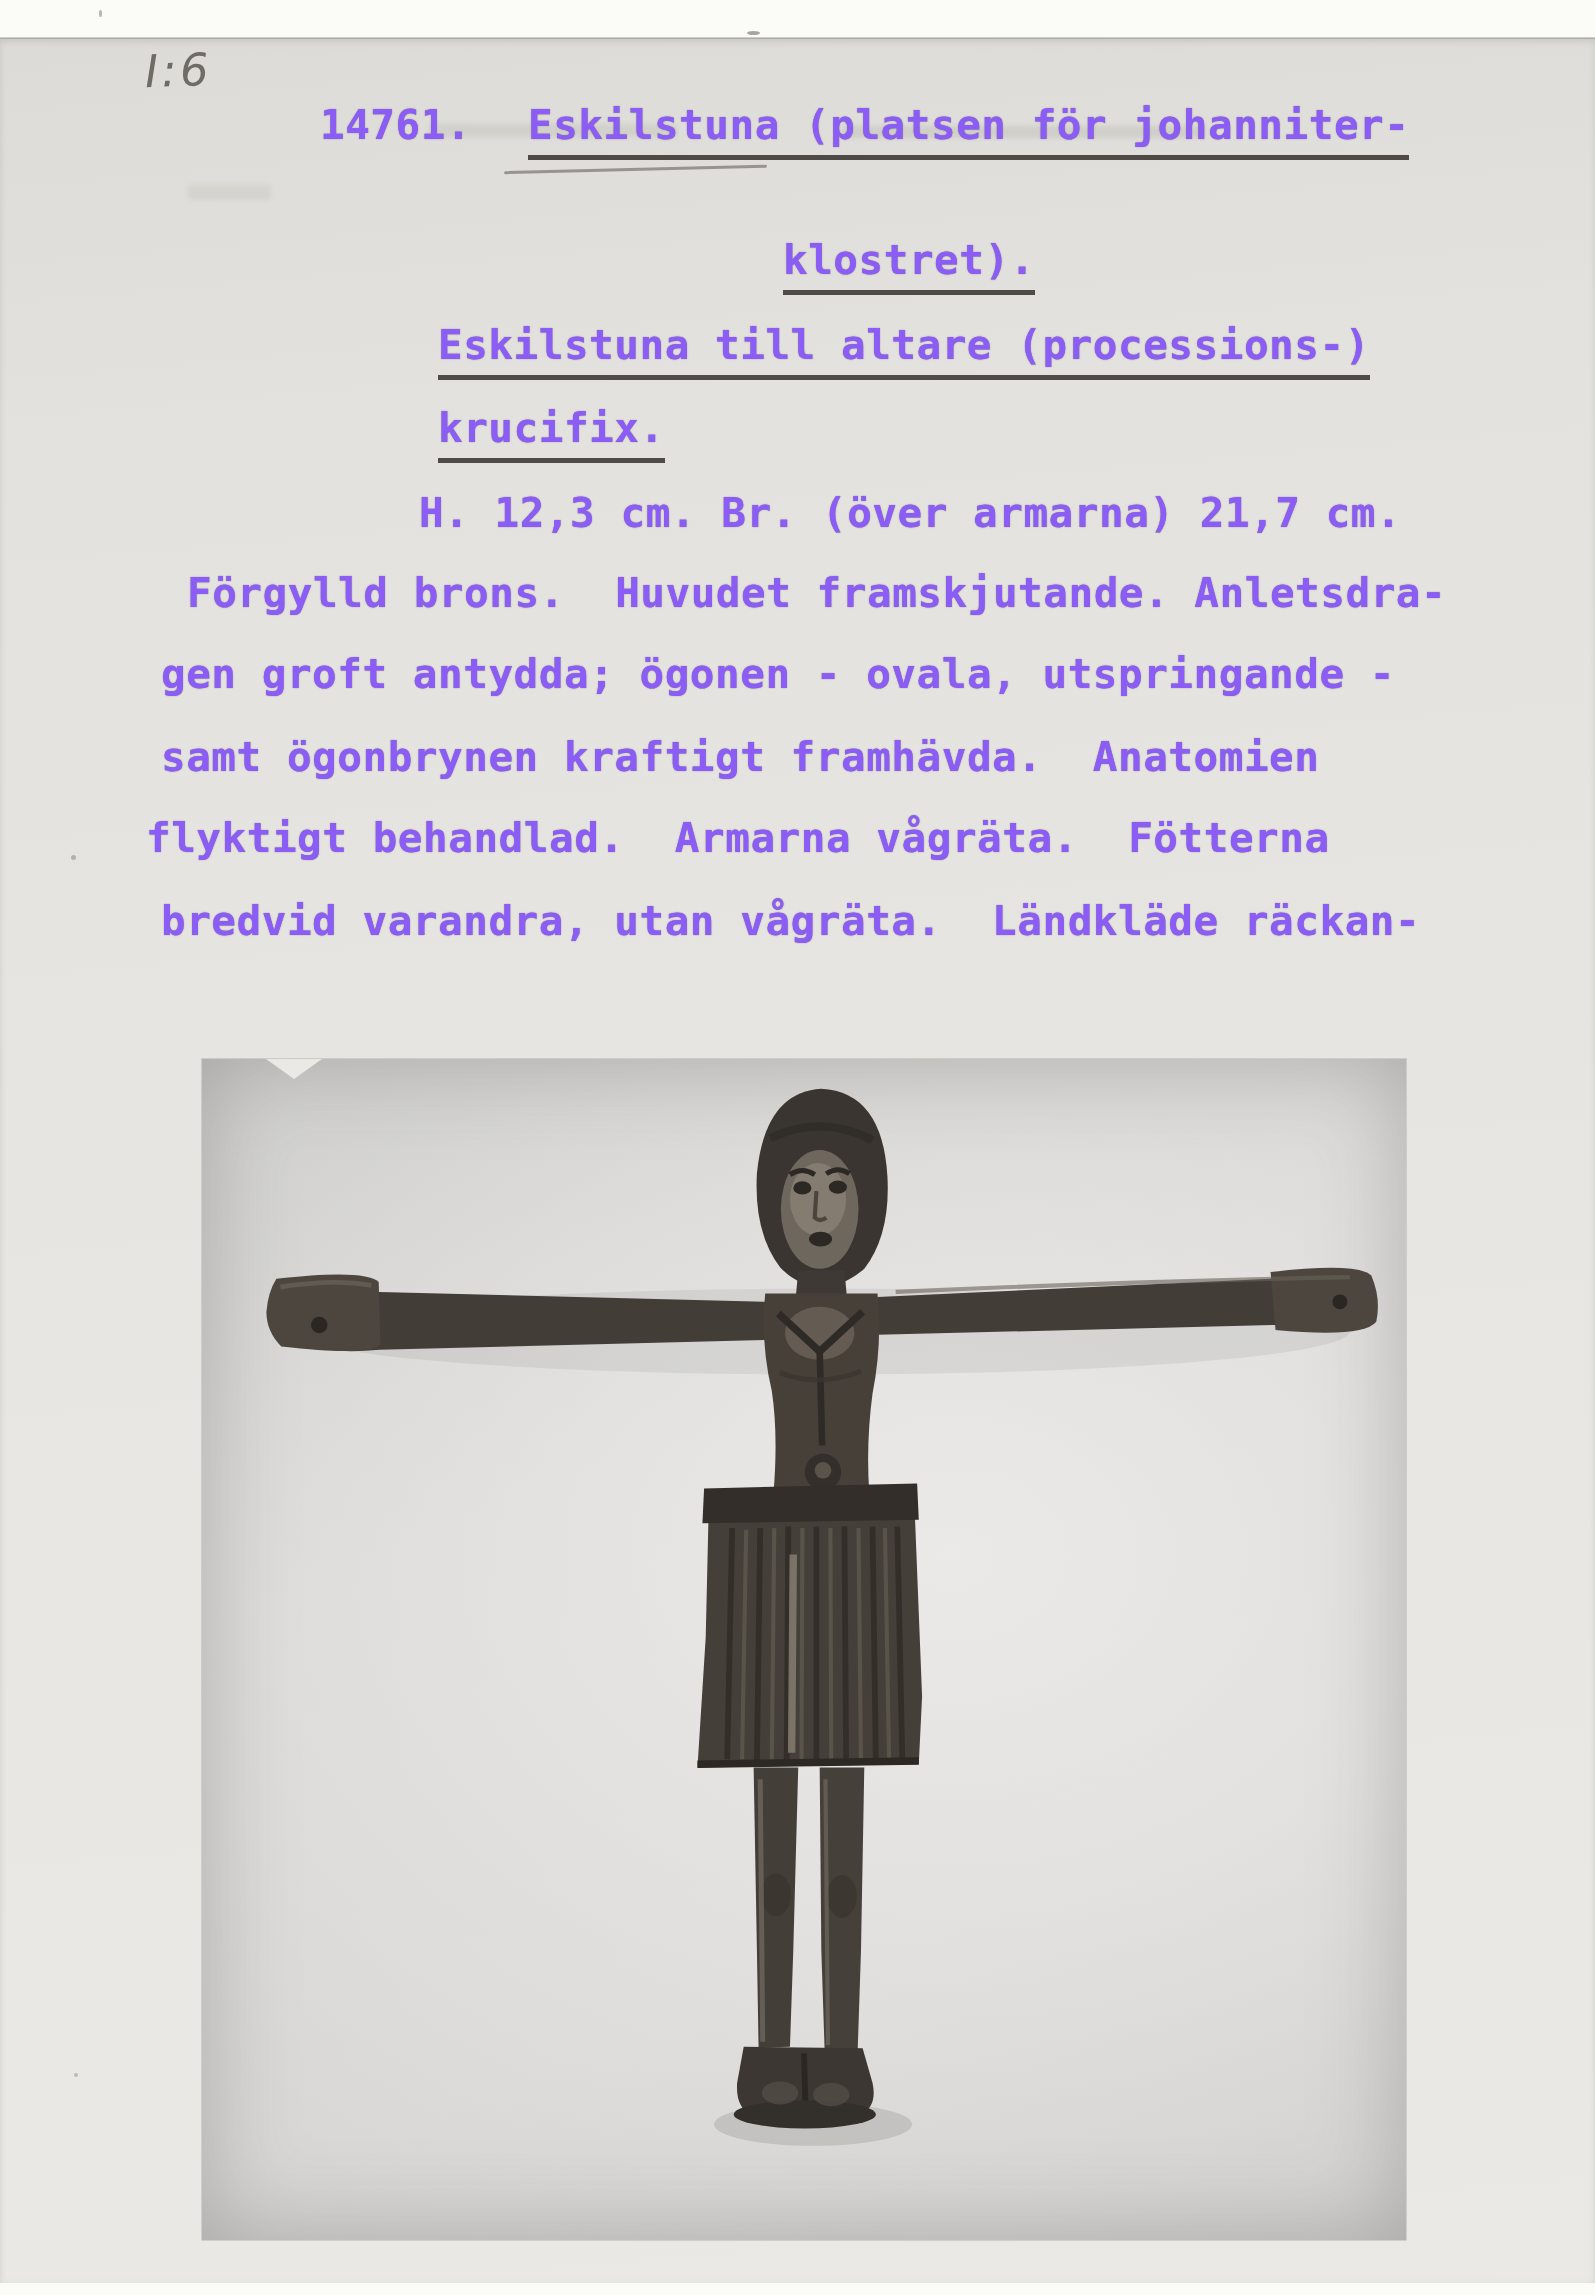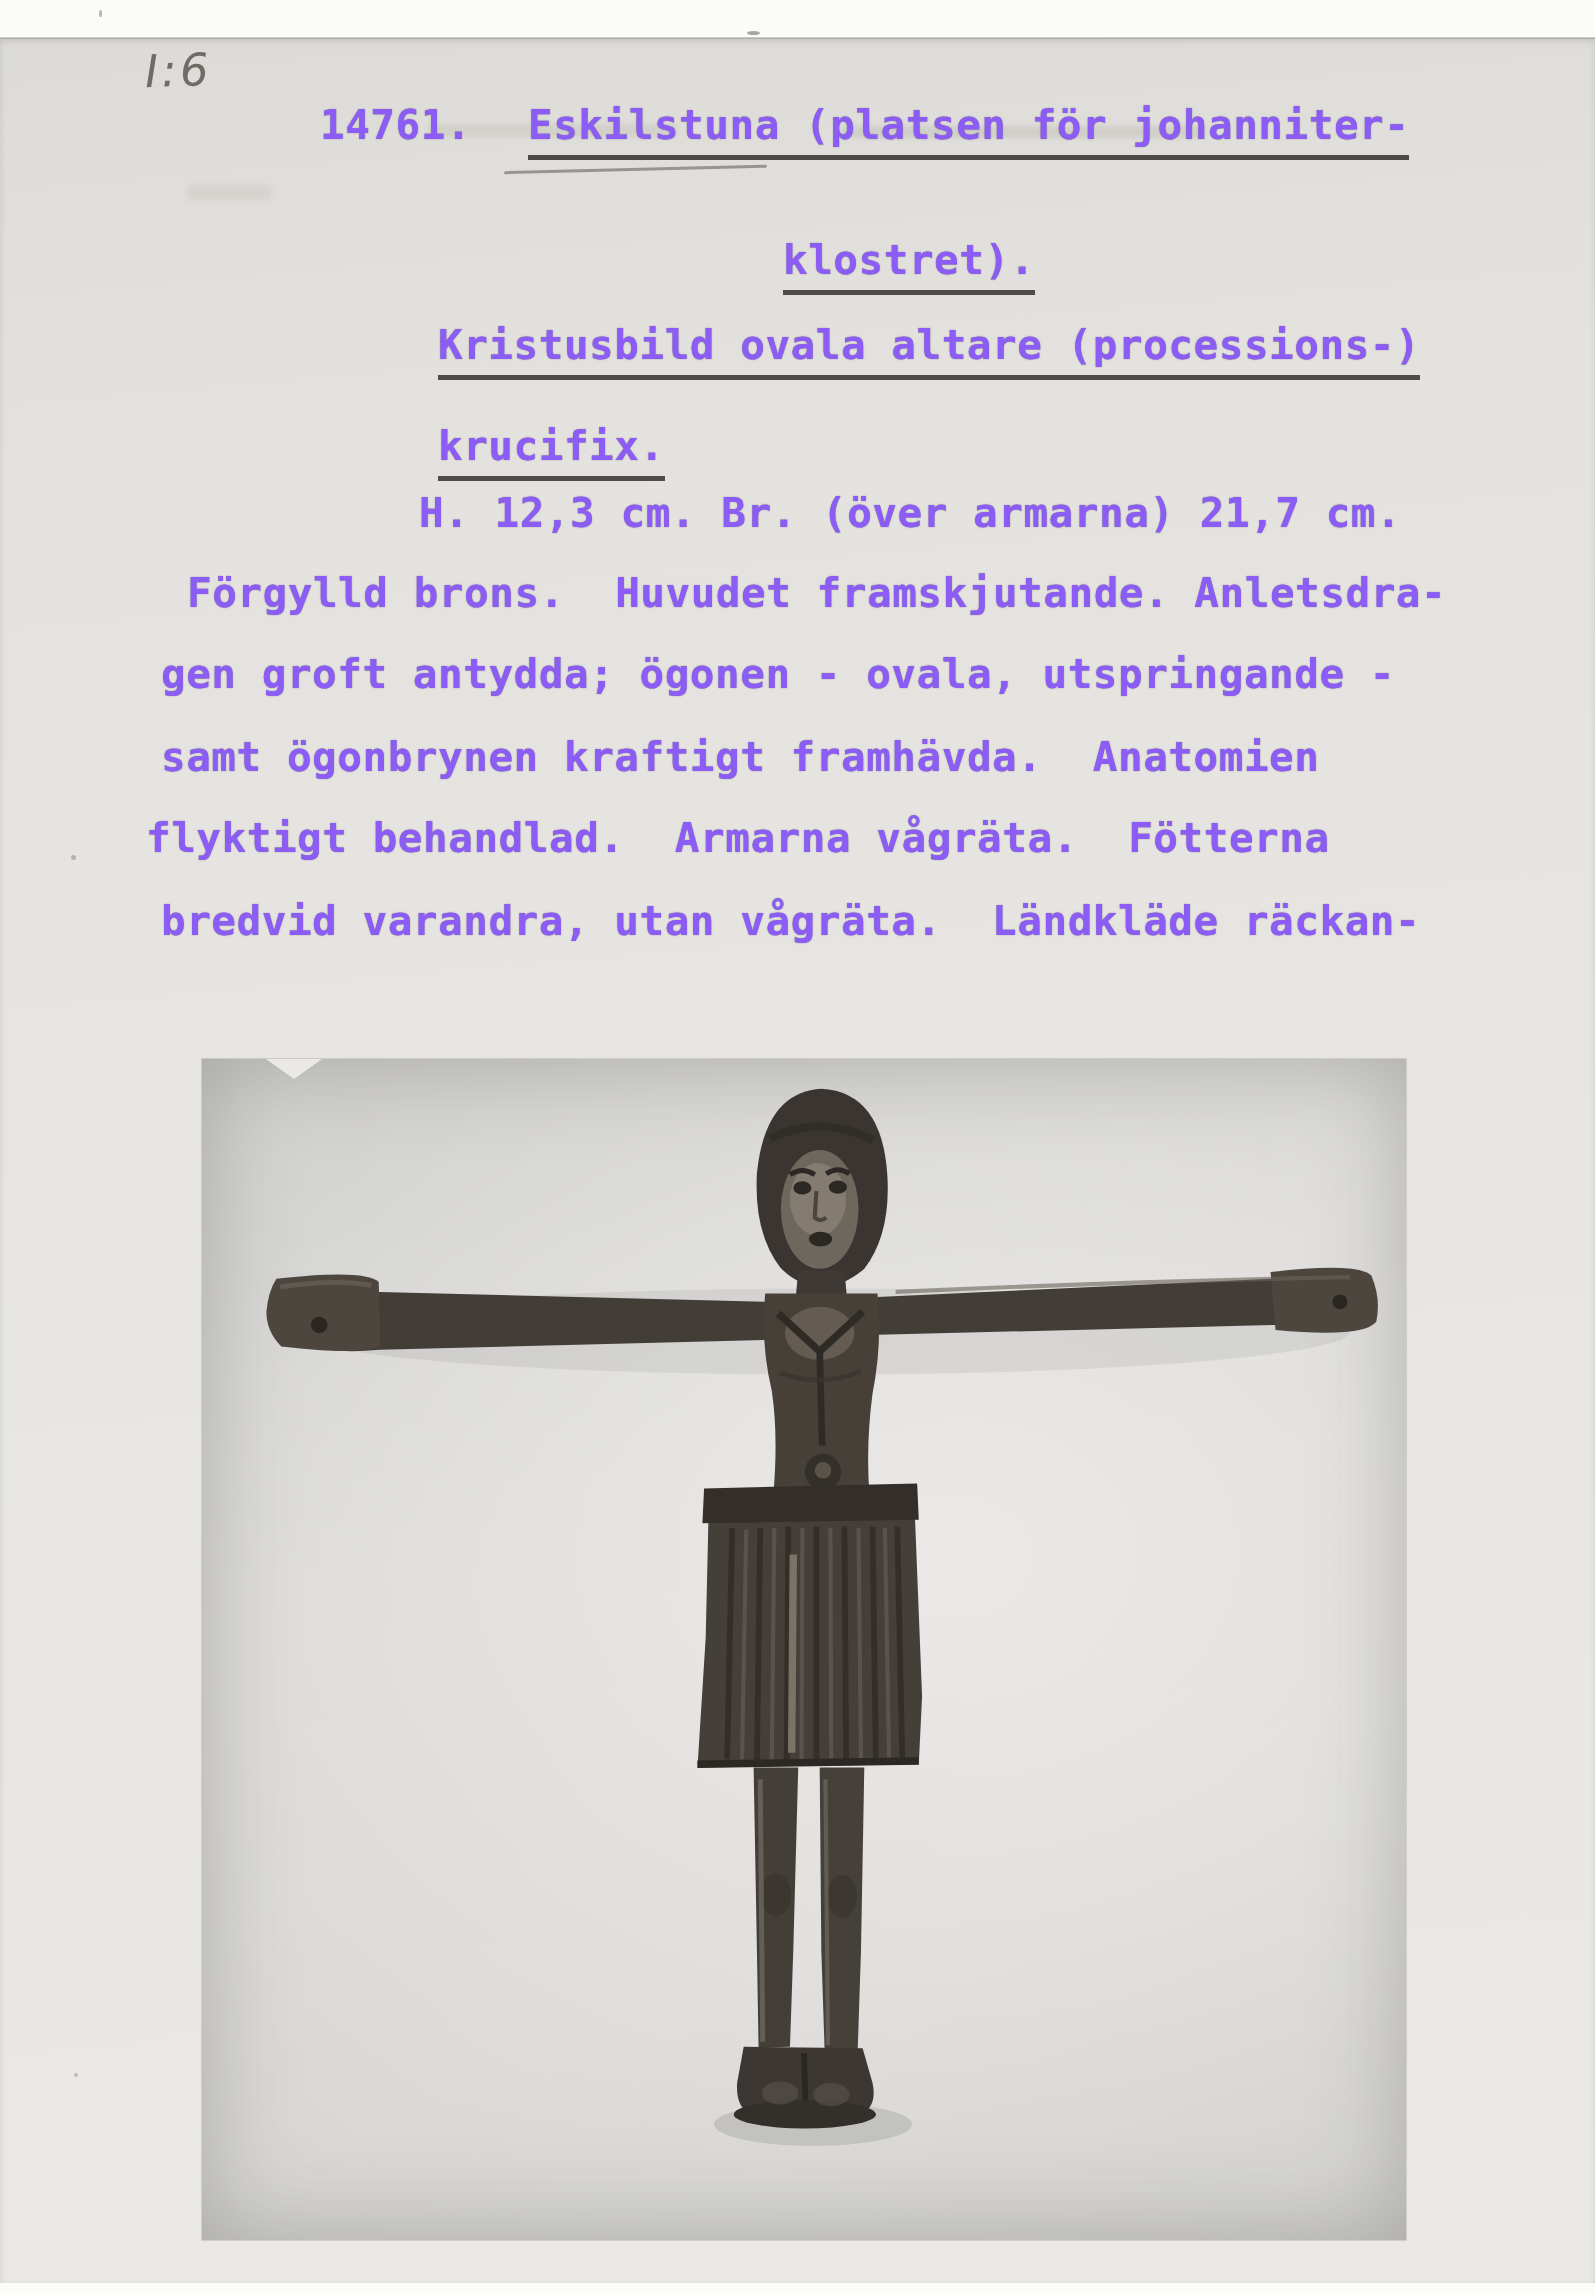--- a/index.html
+++ b/index.html
@@ -87,22 +87,22 @@
 <div class="speck" style="left:71px; top:855px; width:5px; height:5px; opacity:.35;"></div>
 <div class="speck" style="left:74px; top:2073px; width:4.1px; height:4.1px; opacity:.3;"></div>
 
 <div class="pencil" style="left:145px; top:48px;">I:6</div>
 
 <div class="typed" style="left:320px; top:102px;">14761.</div>
 <div class="typed" style="left:528px; top:102px;"><span class="u">Eskilstuna (platsen för johanniter-</span></div>
 <div class="pencil-line" style="left:504px; top:168px; width:263px;"></div>
 <div class="typed" style="left:783px; top:192px;margin-top:45px;"><span class="u">klostret).</span></div>
 
-<div class="typed" style="left:438px; top:322px;"><span class="u">Kristusbild ovala altare (processions-)</span></div>
-<div class="typed" style="left:438px; top:423px;"><span class="u">krucifix.</span></div>
+<div class="typed" style="left:438px; top:322px;"><span class="u">Eskilstuna till altare (processions-)</span></div>
+<div class="typed" style="left:438px; top:405px;"><span class="u">krucifix.</span></div>
 
 <div class="typed" style="left:419px; top:490px;">H. 12,3 cm. Br. (över armarna) 21,7 cm.</div>
 
 <div class="typed" style="left:187px; top:570px;">Förgylld brons.  Huvudet framskjutande. Anletsdra-</div>
 <div class="typed" style="left:161px; top:651px;">gen groft antydda; ögonen - ovala, utspringande -</div>
 <div class="typed" style="left:161px; top:734px;">samt ögonbrynen kraftigt framhävda.  Anatomien</div>
 <div class="typed" style="left:146px; top:815px;">flyktigt behandlad.  Armarna vågräta.  Fötterna</div>
 <div class="typed" style="left:161px; top:898px;">bredvid varandra, utan vågräta.  Ländkläde räckan-</div>
 
 <div class="photo">

